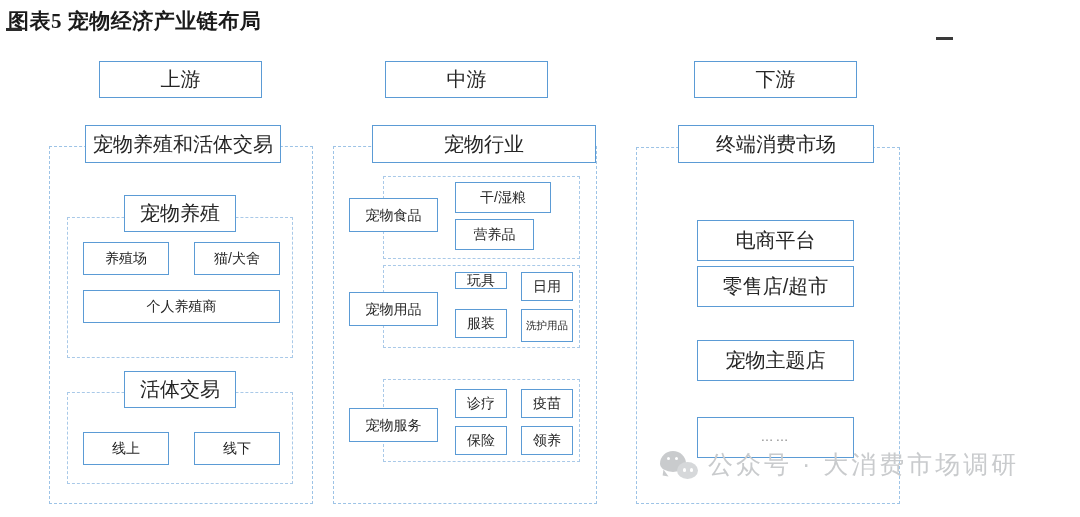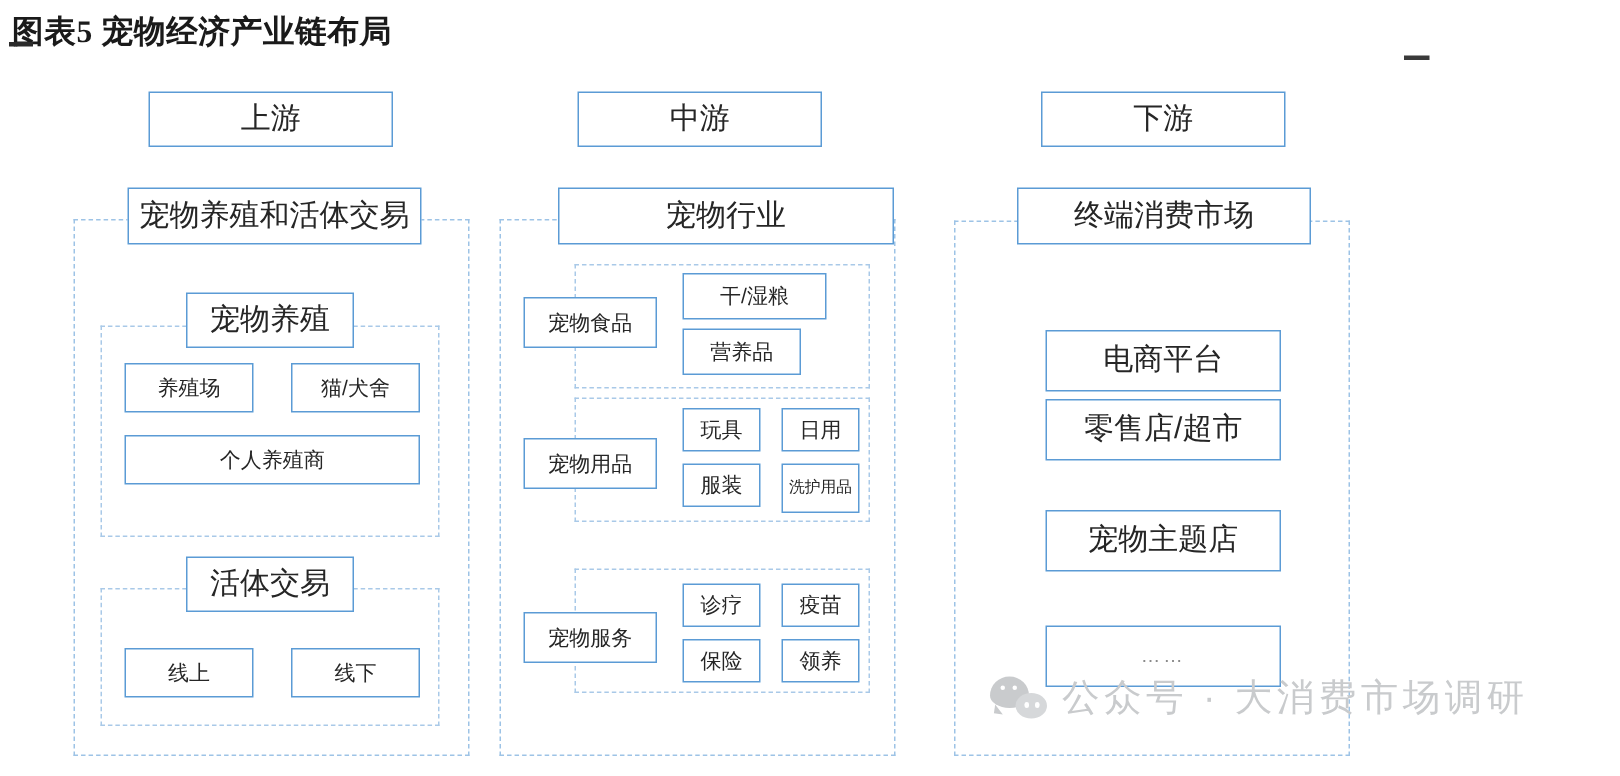--- a/index.html
+++ b/index.html
@@ -121,21 +121,21 @@
 
   <div class="box" style="left:372px;top:125px;width:224px;height:38px;">宠物行业</div>
 
   <div class="dashed inner" style="left:383px;top:176px;width:197px;height:83px;"></div>
   <div class="box small" style="left:349px;top:198px;width:89px;height:34px;">宠物食品</div>
   <div class="box small" style="left:455px;top:182px;width:96px;height:31px;">干/湿粮</div>
   <div class="box small" style="left:455px;top:219px;width:79px;height:31px;">营养品</div>
 
   <div class="dashed inner" style="left:383px;top:265px;width:197px;height:83px;"></div>
   <div class="box small" style="left:349px;top:292px;width:89px;height:34px;">宠物用品</div>
-  <div class="box small" style="left:455px;top:272px;width:52px;height:29px;">玩具</div>
+  <div class="box small" style="left:455px;top:272px;width:52px;height:17px;">玩具</div>
   <div class="box small" style="left:521px;top:272px;width:52px;height:29px;">日用</div>
   <div class="box small" style="left:455px;top:309px;width:52px;height:29px;">服装</div>
   <div class="box tiny" style="left:521px;top:309px;width:52px;height:33px;">洗护用品</div>
 
   <div class="dashed inner" style="left:383px;top:379px;width:197px;height:83px;"></div>
   <div class="box small" style="left:349px;top:408px;width:89px;height:34px;">宠物服务</div>
   <div class="box small" style="left:455px;top:389px;width:52px;height:29px;">诊疗</div>
   <div class="box small" style="left:521px;top:389px;width:52px;height:29px;">疫苗</div>
   <div class="box small" style="left:455px;top:426px;width:52px;height:29px;">保险</div>
   <div class="box small" style="left:521px;top:426px;width:52px;height:29px;">领养</div>

